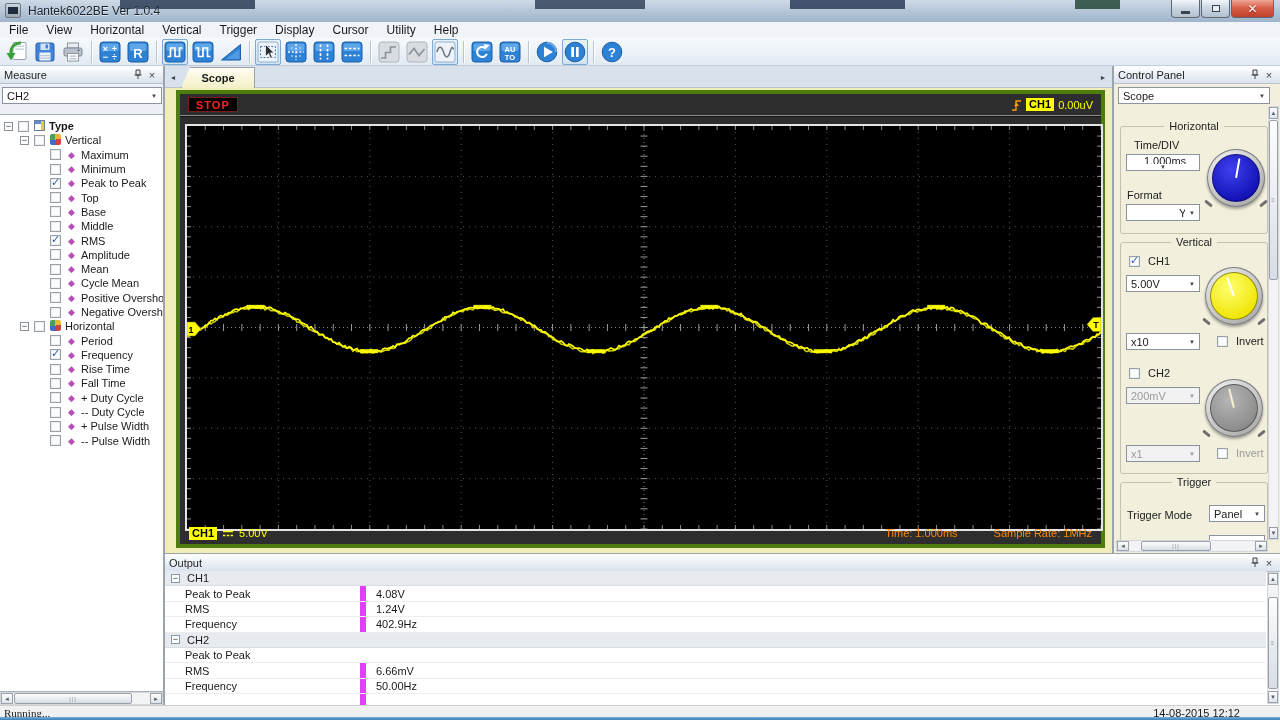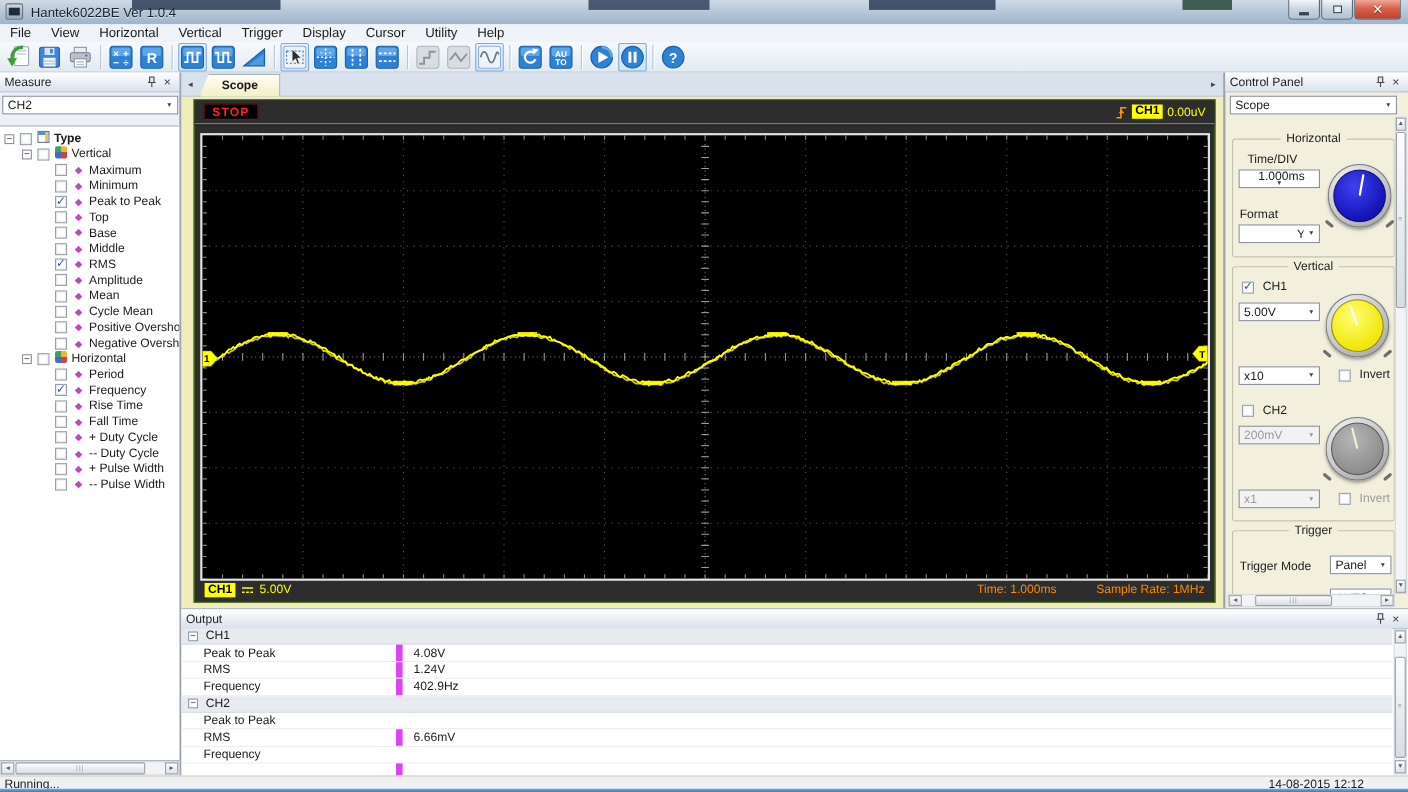--- a/index.html
+++ b/index.html
@@ -72,21 +72,21 @@
 
   
   #center { position:absolute; left:165px; top:66px; width:947px; height:487px; }
   #tabstrip { position:absolute; left:0; top:0; right:0; height:22px; background:#d9e2ec; border-bottom:1px solid #b9c2ce; }
   .tab-arrow { position:absolute; top:5px; width:12px; height:13px; font-size:7px; color:#3c444c; display:flex; align-items:center; justify-content:center; }
   #tab-scope { position:absolute; left:16px; top:1px; height:21px; width:74px;
     background:linear-gradient(#fffef2,#f2efc8); border:1px solid #9aa3ae; border-bottom:none;
     clip-path:polygon(9px 0, 100% 0, 100% 100%, 0 100%);
     display:flex; align-items:center; justify-content:center; font-weight:bold; font-size:11px; }
   #tab-content { position:absolute; left:0; top:22px; right:0; bottom:0; background:#f1edbb; }
-  #scope-widget { position:absolute; left:11px; top:2px; width:929px; height:458px; background:#2d2d2d; border:1px solid #4d7c0f; }
+  #scope-widget { position:absolute; left:11px; top:2px; width:929px; height:458px; background:#2d2d2d; border:4px solid #4d7c0f; }
   #scope-topbar { position:absolute; left:0; top:0; right:0; height:22px; border-bottom:1px solid #8a8a8a; box-shadow:0 1px 0 #141414; display:flex; align-items:center; padding:0 8px; }
   #stop-badge { background:#000; border:1px solid #7a1a1a; color:#ff2222; font-weight:bold; font-size:11px; padding:0px 7px; height:15px; line-height:14px; letter-spacing:1px; }
   #trig-readout { margin-left:auto; display:flex; align-items:center; gap:4px; }
   .ch-badge { background:#ffff00; color:#000; font-weight:bold; font-size:11px; padding:0 3px; height:13px; line-height:13px; }
   .yellow-text { color:#ffff00; font-size:11px; }
   #scope-display { position:absolute; left:5px; top:30px; width:918px; height:407px; background:#000; border:2px solid #e4e4e4; }
   #scope-bottombar { position:absolute; left:0; bottom:2px; right:0; height:18px; display:flex; align-items:center; padding:0 9px; gap:5px; }
   .orange-text { color:#ff8800; font-size:11px; }
   #sb-right { margin-left:auto; display:flex; gap:36px; }
 
@@ -114,21 +114,21 @@
   #output-table { position:absolute; left:0; top:17px; right:14px; bottom:0; overflow:hidden; }
   .out-row { height:15.4px; display:flex; border-bottom:1px solid #ededed; align-items:center; }
   .out-row.group { background:#e7eaee; border-bottom:1px solid #d8dde2; }
   .out-expander { width:9px; height:9px; border:1px solid #8a99a8; background:#fff; color:#333; font-size:9px; line-height:7px; text-align:center; margin:0 7px 0 6px; flex:none; }
   .out-gname { font-size:11px; }
   .out-name { width:195px; padding-left:20px; font-size:11px; flex:none; }
   .out-val { flex:1; border-left:6px solid #d946ef; padding-left:10px; font-size:11px; height:100%; display:flex; align-items:center; }
 
   
   #statusbar { position:absolute; left:0; top:705px; width:1280px; height:15px; background:#f0f0f0; border-top:1px solid #d0d0d0; display:flex; align-items:center; font-size:11px; }
-  #statusbar .status-text { padding-left:4px; }
+  #statusbar .status-text { padding-left:4px;font-family:Liberation Serif, serif; }
   #statusbar .datetime { margin-left:auto; margin-right:40px; }
   #bottom-edge { position:absolute; left:0; top:717px; width:1280px; height:3px; background:linear-gradient(#74aede,#3d7db8); }
 </style>
 </head>
 <body>
 
 <div id="titlebar">
   <div class="bg-frag" style="left:120px;width:135px;background:#24344e;"></div>
   <div class="bg-frag" style="left:535px;width:110px;background:#2a3a54;"></div>
   <div class="bg-frag" style="left:790px;width:115px;background:#223250;"></div>
@@ -962,20 +962,21 @@
       </div>
       <div class="out-row">
         <span class="out-name">Peak to Peak</span>
       </div>
       <div class="out-row">
         <span class="out-name">RMS</span>
         <span class="out-val">6.66mV</span>
       </div>
       <div class="out-row">
         <span class="out-name">Frequency</span>
+        <span class="out-val">50.00Hz</span>
       </div>
       <div class="out-row">
         <span class="out-name"></span>
         <span class="out-val"></span>
       </div>
     </div>
   <div class="sb v" style="right:1px; top:18px; width:12px; bottom:1px;">
     <span class="sb-arrow">▲</span>
     <div class="sb-thumb" style="height:92px; margin-top:12px;">
         <span class="sb-grip">≡</span>

